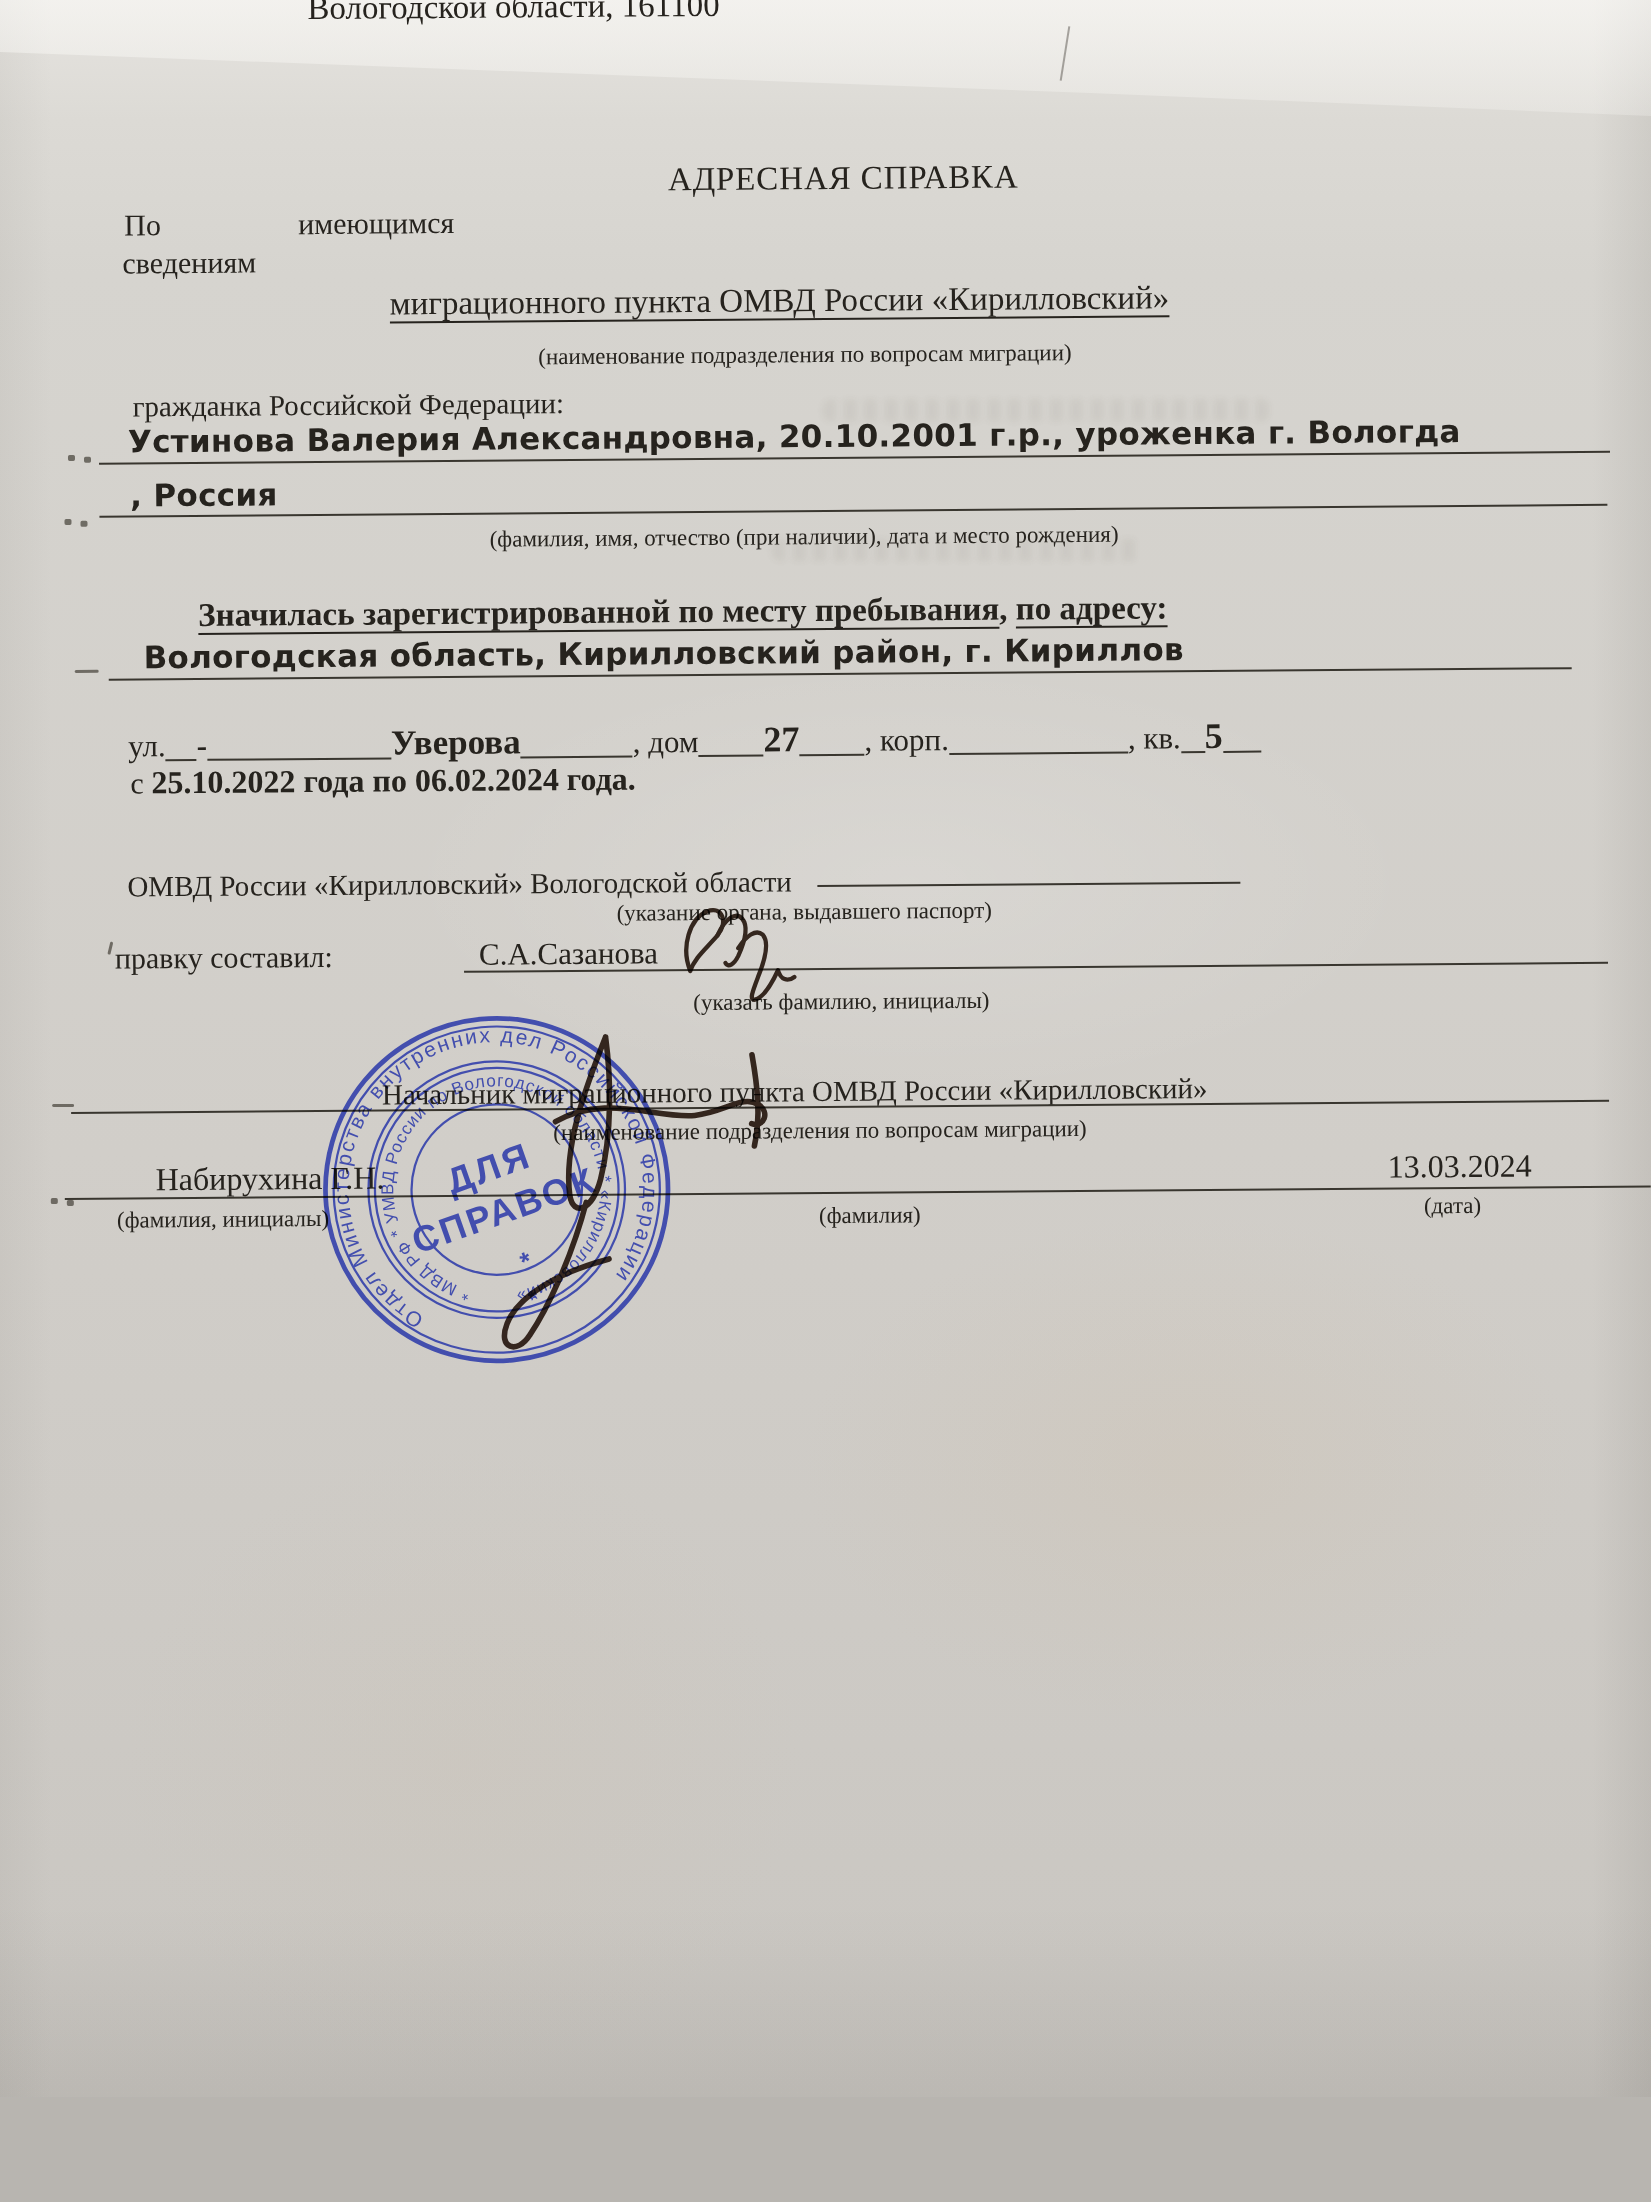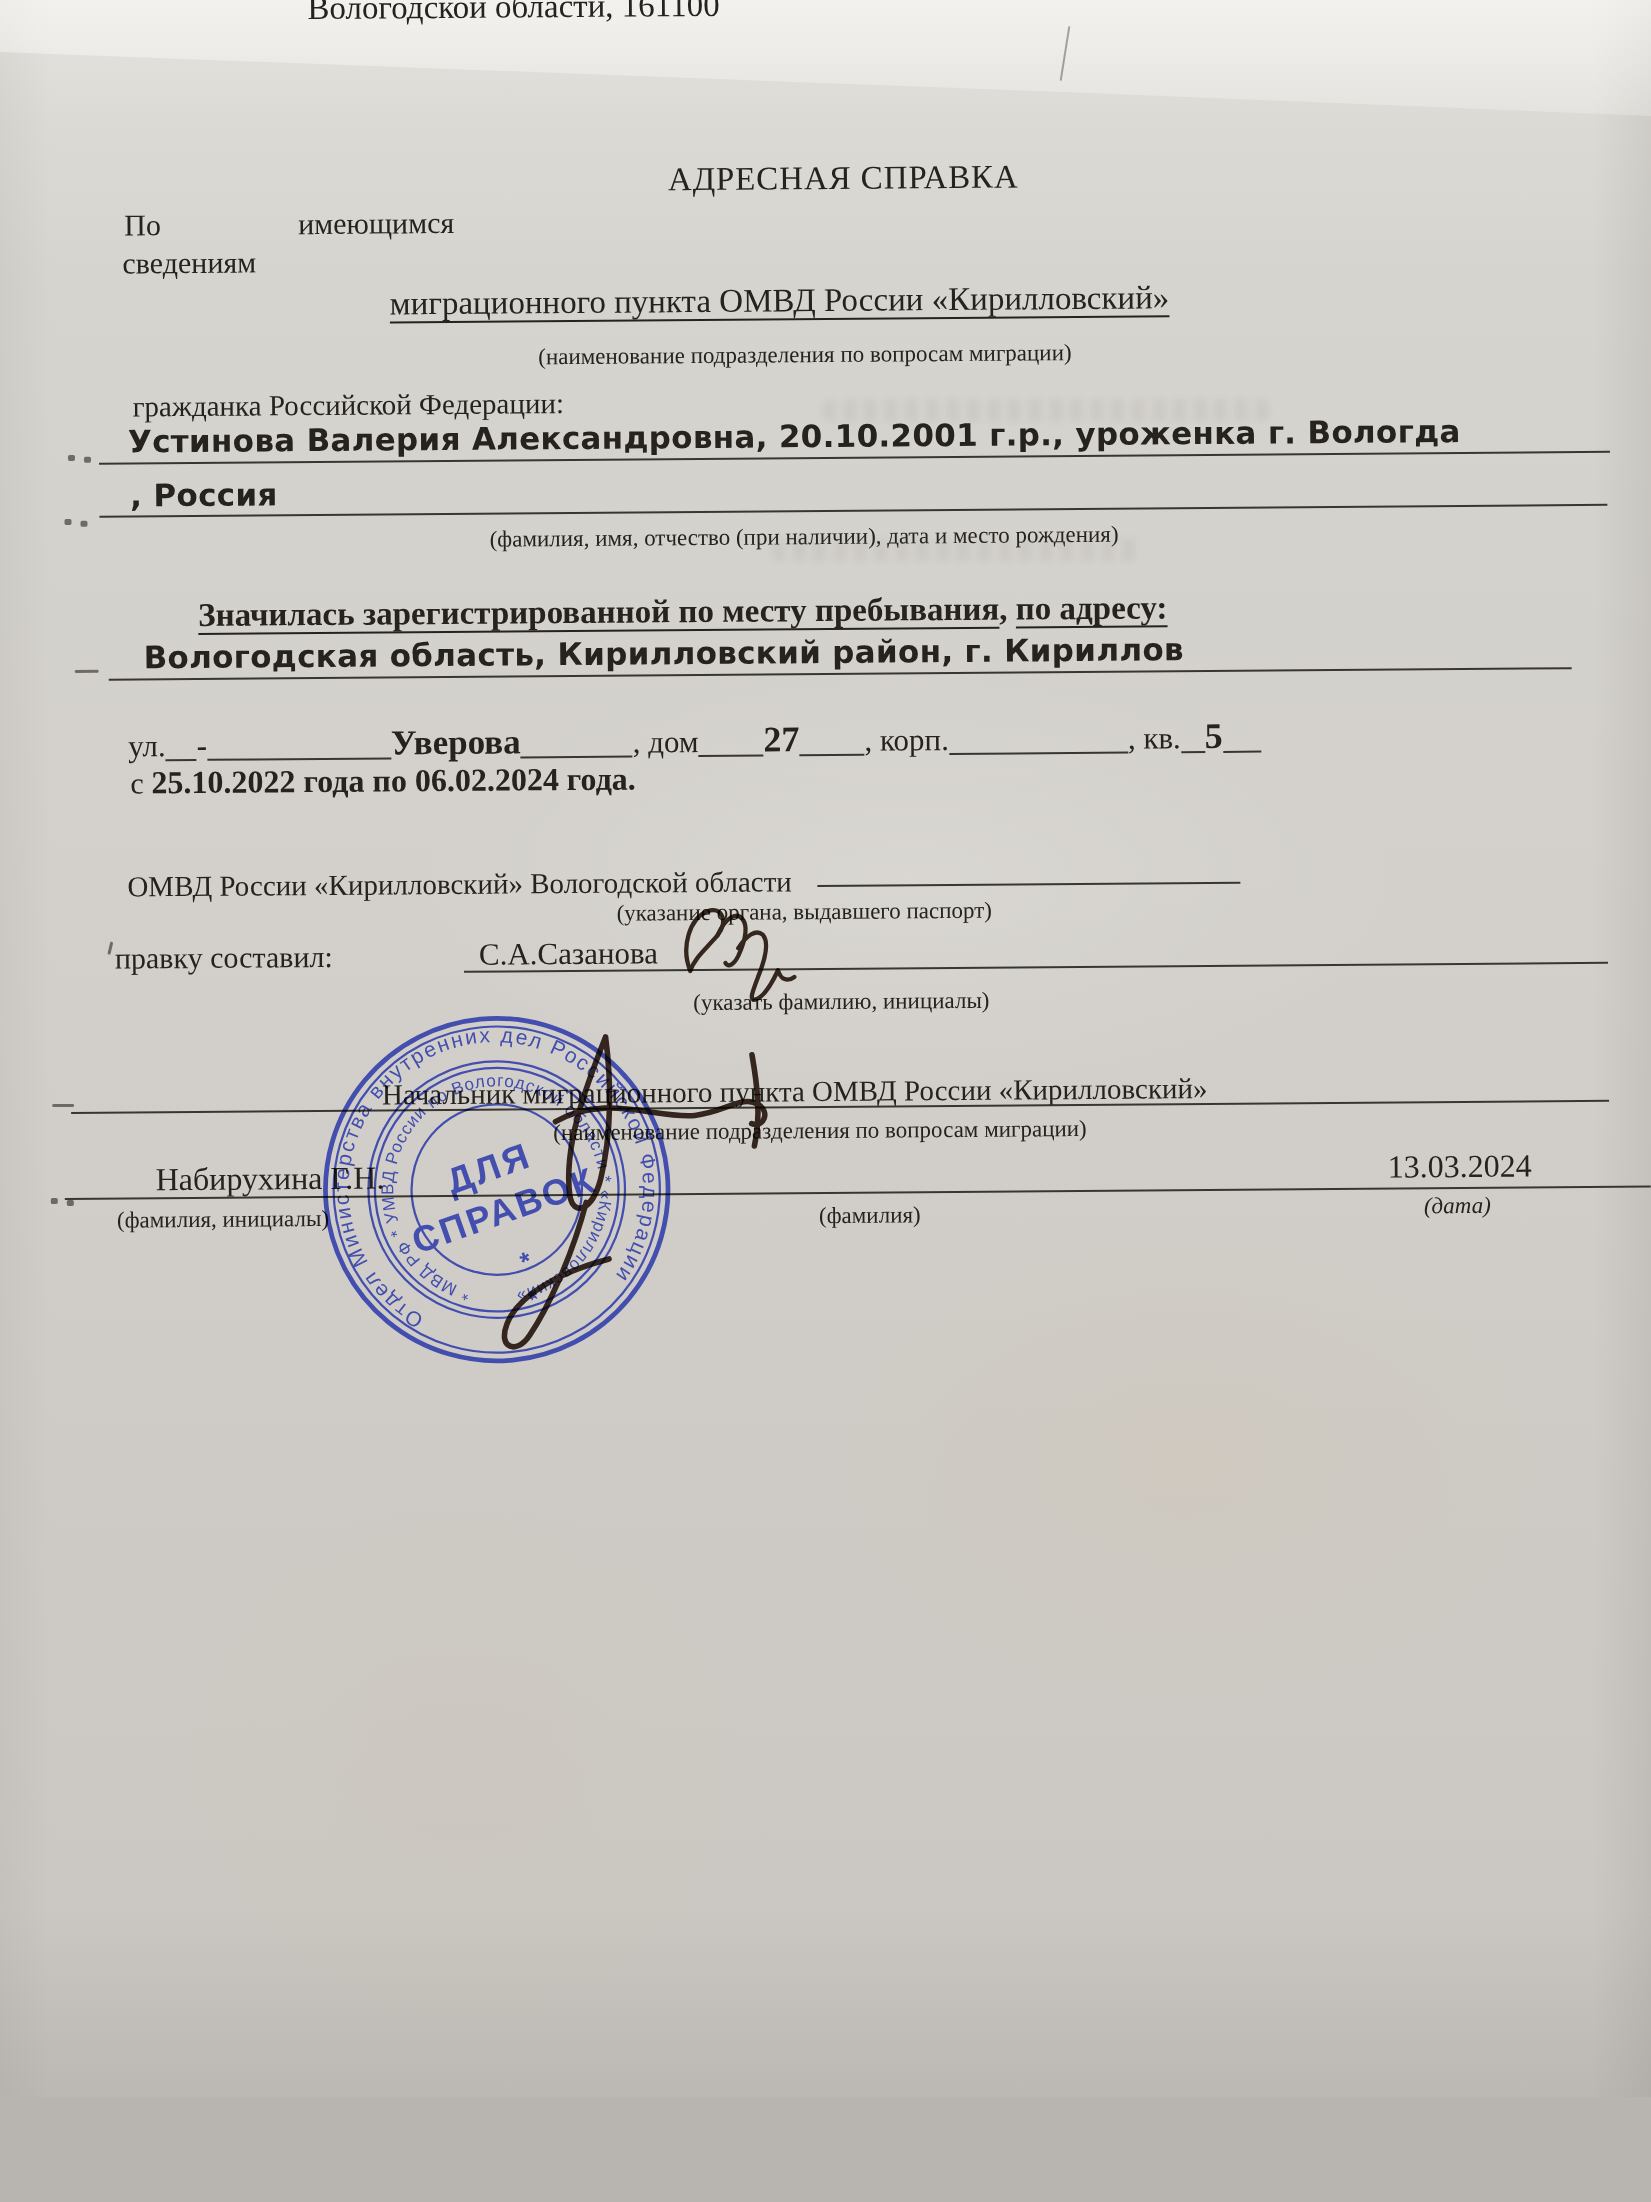--- a/index.html
+++ b/index.html
@@ -86,21 +86,21 @@
 
     <div class="t" style="left:380px;top:1075px;font-size:29px;">Начальник миграционного пункта ОМВД России «Кирилловский»</div>
     <div class="rule" style="left:69px;top:1106px;width:1538px;"></div>
     <div class="t cap" style="left:551px;top:1118px;">(наименование подразделения по вопросам миграции)</div>
 
     <div class="t" style="left:153px;top:1156px;font-size:32px;">Набирухина Г.Н.</div>
     <div class="t" style="left:1385px;top:1153px;font-size:32px;">13.03.2024</div>
     <div class="rule" style="left:62px;top:1192px;width:1586px;"></div>
     <div class="t cap" style="left:114px;top:1202px;">(фамилия, инициалы)</div>
     <div class="t cap" style="left:816px;top:1203px;">(фамилия)</div>
-    <div class="t cap" style="left:1421px;top:1198px;font-style:italic;">(дата)</div>
+    <div class="t cap" style="left:1421px;top:1198px;">(дата)</div>
 
     <div class="mark" style="left:71px;top:449px;width:6.9px;height:6px;"></div>
     <div class="mark" style="left:87px;top:451px;width:6.9px;height:6px;"></div>
     <div class="mark" style="left:67px;top:513px;width:6.9px;height:6px;"></div>
     <div class="mark" style="left:83px;top:515px;width:6.9px;height:6px;"></div>
     <div class="mark" style="left:76px;top:664px;width:24px;height:3.4px;"></div>
     <div class="mark" style="left:50px;top:1098px;width:22.4px;height:3.4px;"></div>
     <div class="mark" style="left:48px;top:1192px;width:6.9px;height:6px;"></div>
     <div class="mark" style="left:64px;top:1194px;width:6.9px;height:6px;"></div>
 

